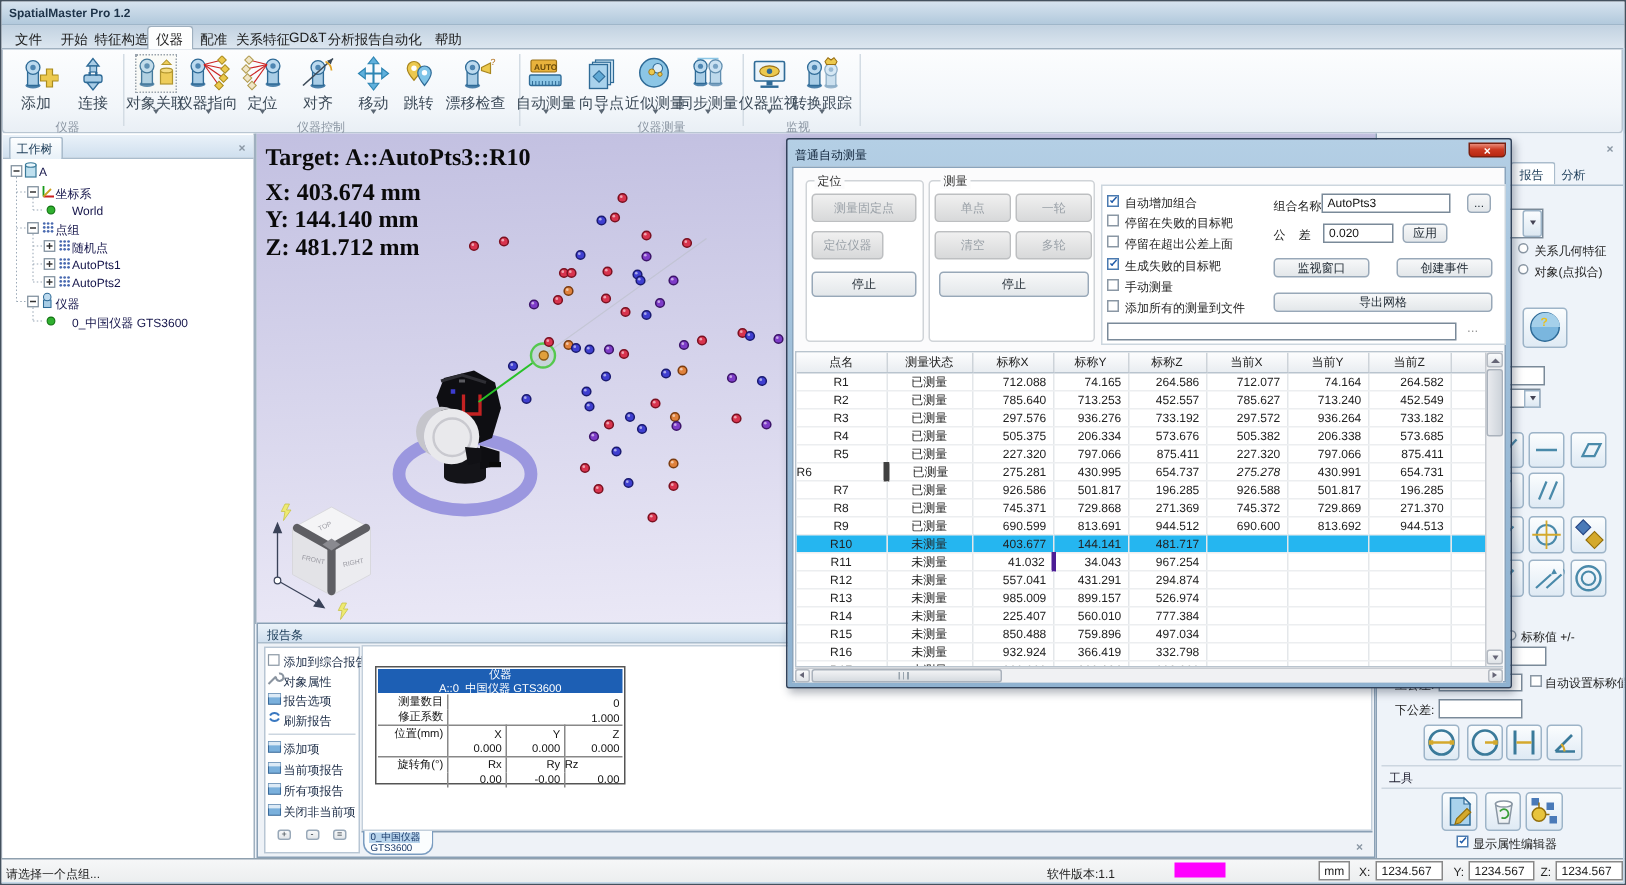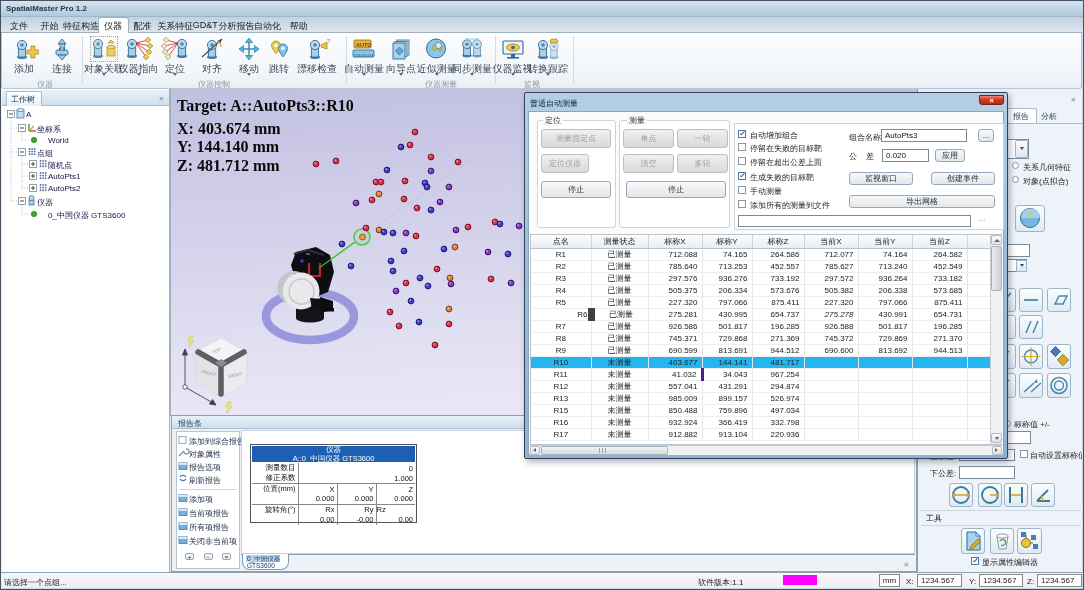--- a/index.html
+++ b/index.html
@@ -804,21 +804,21 @@
           <td style="text-align:center;border-right:1px solid #e4e7ea;border-bottom:1px solid #eceef0;">已测量</td>
           <td style="text-align:right;padding-right:4px;border-right:1px solid #e4e7ea;border-bottom:1px solid #eceef0;">227.320</td>
           <td style="text-align:right;padding-right:4px;border-right:1px solid #e4e7ea;border-bottom:1px solid #eceef0;">797.066</td>
           <td style="text-align:right;padding-right:4px;border-right:1px solid #e4e7ea;border-bottom:1px solid #eceef0;">875.411</td>
           <td style="text-align:right;padding-right:4px;border-right:1px solid #e4e7ea;border-bottom:1px solid #eceef0;">227.320</td>
           <td style="text-align:right;padding-right:4px;border-right:1px solid #e4e7ea;border-bottom:1px solid #eceef0;">797.066</td>
           <td style="text-align:right;padding-right:4px;border-right:1px solid #e4e7ea;border-bottom:1px solid #eceef0;">875.411</td>
           <td style="border-bottom:1px solid #eceef0;"></td>
         </tr>
         <tr style="height:11.27px;background:#fff;">
-          <td style="text-align:right;border-right:7px solid #404040;border-bottom:1px solid #eceef0;">R6</td>
+          <td style="text-align:left;border-right:4px solid #404040;border-bottom:1px solid #eceef0;">R6</td>
           <td style="text-align:center;border-right:1px solid #e4e7ea;border-bottom:1px solid #eceef0;">已测量</td>
           <td style="text-align:right;padding-right:4px;border-right:1px solid #e4e7ea;border-bottom:1px solid #eceef0;">275.281</td>
           <td style="text-align:right;padding-right:4px;border-right:1px solid #e4e7ea;border-bottom:1px solid #eceef0;">430.995</td>
           <td style="text-align:right;padding-right:4px;border-right:1px solid #e4e7ea;border-bottom:1px solid #eceef0;">654.737</td>
           <td style="text-align:right;padding-right:4px;border-right:1px solid #e4e7ea;border-bottom:1px solid #eceef0;font-style:italic;">275.278</td>
           <td style="text-align:right;padding-right:4px;border-right:1px solid #e4e7ea;border-bottom:1px solid #eceef0;">430.991</td>
           <td style="text-align:right;padding-right:4px;border-right:1px solid #e4e7ea;border-bottom:1px solid #eceef0;">654.731</td>
           <td style="border-bottom:1px solid #eceef0;"></td>
         </tr>
         <tr style="height:11.27px;background:#fff;">
@@ -886,20 +886,31 @@
           <td style="text-align:right;padding-right:4px;border-right:1px solid #e4e7ea;border-bottom:1px solid #eceef0;"></td>
           <td style="text-align:right;padding-right:4px;border-right:1px solid #e4e7ea;border-bottom:1px solid #eceef0;"></td>
           <td style="border-bottom:1px solid #eceef0;"></td>
         </tr>
         <tr style="height:11.27px;background:#fff;">
           <td style="text-align:center;border-right:1px solid #e4e7ea;border-bottom:1px solid #eceef0;">R13</td>
           <td style="text-align:center;border-right:1px solid #e4e7ea;border-bottom:1px solid #eceef0;">未测量</td>
           <td style="text-align:right;padding-right:4px;border-right:1px solid #e4e7ea;border-bottom:1px solid #eceef0;">985.009</td>
           <td style="text-align:right;padding-right:4px;border-right:1px solid #e4e7ea;border-bottom:1px solid #eceef0;">899.157</td>
           <td style="text-align:right;padding-right:4px;border-right:1px solid #e4e7ea;border-bottom:1px solid #eceef0;">526.974</td>
+          <td style="text-align:right;padding-right:4px;border-right:1px solid #e4e7ea;border-bottom:1px solid #eceef0;"></td>
+          <td style="text-align:right;padding-right:4px;border-right:1px solid #e4e7ea;border-bottom:1px solid #eceef0;"></td>
+          <td style="text-align:right;padding-right:4px;border-right:1px solid #e4e7ea;border-bottom:1px solid #eceef0;"></td>
+          <td style="border-bottom:1px solid #eceef0;"></td>
+        </tr>
+        <tr style="height:11.27px;background:#fff;">
+          <td style="text-align:center;border-right:1px solid #e4e7ea;border-bottom:1px solid #eceef0;">R14</td>
+          <td style="text-align:center;border-right:1px solid #e4e7ea;border-bottom:1px solid #eceef0;">未测量</td>
+          <td style="text-align:right;padding-right:4px;border-right:1px solid #e4e7ea;border-bottom:1px solid #eceef0;">225.407</td>
+          <td style="text-align:right;padding-right:4px;border-right:1px solid #e4e7ea;border-bottom:1px solid #eceef0;">560.010</td>
+          <td style="text-align:right;padding-right:4px;border-right:1px solid #e4e7ea;border-bottom:1px solid #eceef0;">777.384</td>
           <td style="text-align:right;padding-right:4px;border-right:1px solid #e4e7ea;border-bottom:1px solid #eceef0;"></td>
           <td style="text-align:right;padding-right:4px;border-right:1px solid #e4e7ea;border-bottom:1px solid #eceef0;"></td>
           <td style="text-align:right;padding-right:4px;border-right:1px solid #e4e7ea;border-bottom:1px solid #eceef0;"></td>
           <td style="border-bottom:1px solid #eceef0;"></td>
         </tr>
         <tr style="height:11.27px;background:#fff;">
           <td style="text-align:center;border-right:1px solid #e4e7ea;border-bottom:1px solid #eceef0;">R15</td>
           <td style="text-align:center;border-right:1px solid #e4e7ea;border-bottom:1px solid #eceef0;">未测量</td>
           <td style="text-align:right;padding-right:4px;border-right:1px solid #e4e7ea;border-bottom:1px solid #eceef0;">850.488</td>
           <td style="text-align:right;padding-right:4px;border-right:1px solid #e4e7ea;border-bottom:1px solid #eceef0;">759.896</td>

